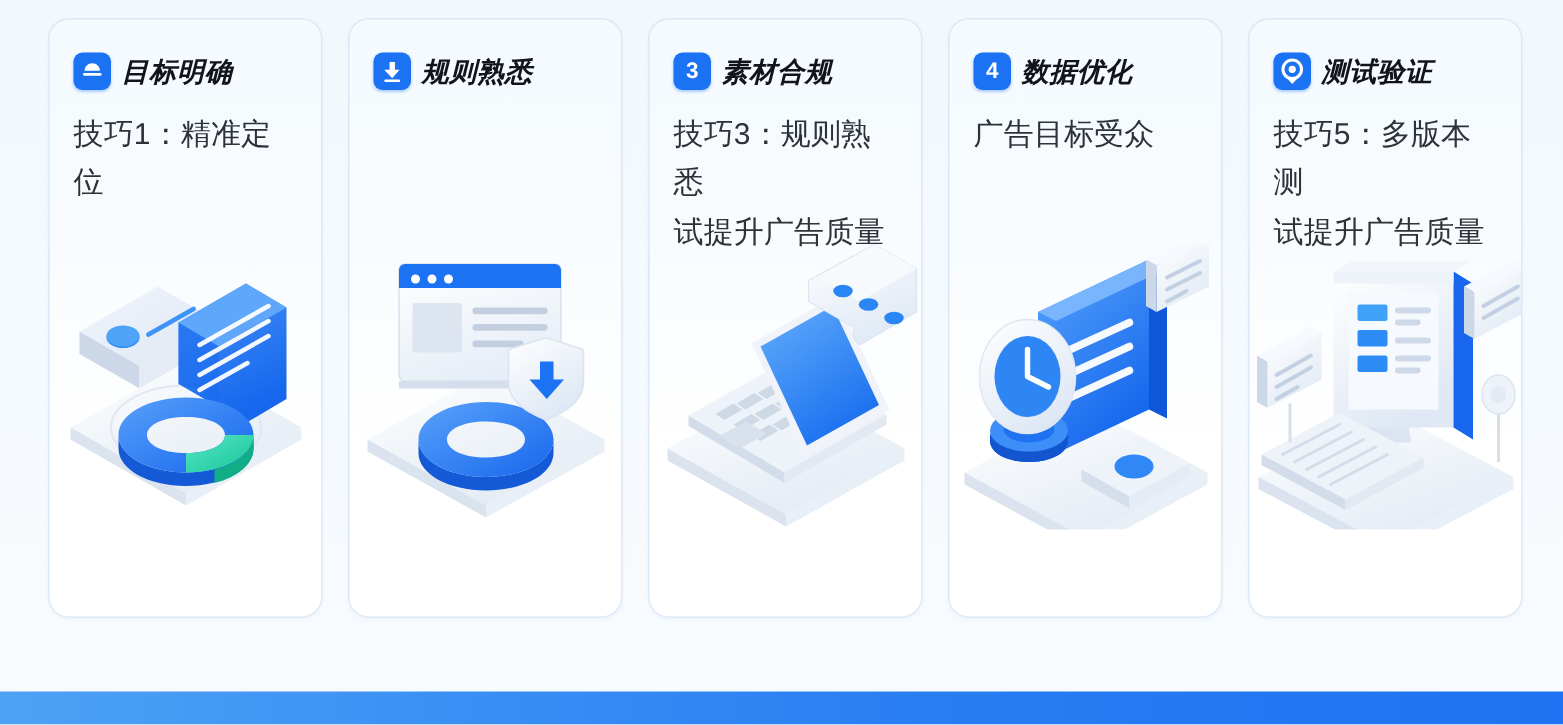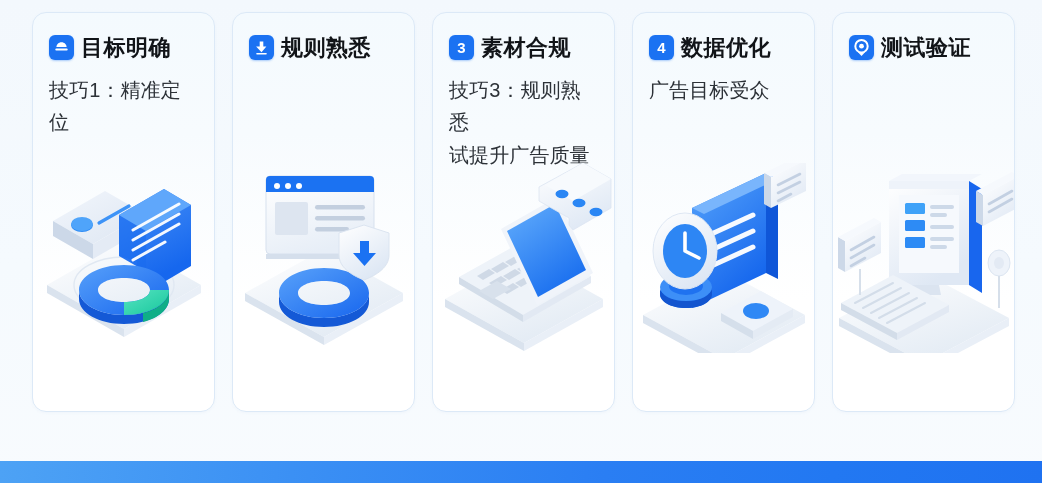--- a/index.html
+++ b/index.html
@@ -62,26 +62,27 @@
     justify-content: center;
     color: #ffffff;
     font-size: 15px;
     font-weight: bold;
     line-height: 1;
     box-shadow: 0 1px 2px rgba(27, 114, 242, 0.35);
   }
   .badge svg { display: block; }
 
   .card-title {
-    font-size: 22px;
+    font-size: 18px;
     font-weight: bold;
     color: #111418;
     letter-spacing: 0.5px;
     line-height: 1;
     white-space: nowrap;
+    font-style: italic;
   }
 
   .card-desc {
     padding: 14px 14px 0 16px;
     font-size: 20px;
     line-height: 1.62;
     color: #2d3238;
     letter-spacing: 0.1px;
   }
 
@@ -397,20 +398,24 @@
       <div class="card-head">
         <div class="badge">
           <svg width="25" height="25" viewBox="0 0 25 25" aria-hidden="true">
             <circle cx="12.5" cy="11.2" r="6.2" fill="none" stroke="#ffffff" stroke-width="2"></circle>
             <circle cx="12.5" cy="11.2" r="2.4" fill="#ffffff"></circle>
             <path d="M8.8 17.0 L12.5 21.0 L16.2 17.0 Z" fill="#ffffff"></path>
           </svg>
         </div>
         <div class="card-title">测试验证</div>
       </div>
+      <div class="card-desc">
+        <div>技巧5：多版本测</div>
+        <div>试提升广告质量</div>
+      </div>
       <div class="illus">
         <svg viewBox="0 0 183 190" aria-hidden="true">
           <defs>
             <linearGradient id="c5plat" x1="0" y1="0" x2="0.6" y2="1">
               <stop offset="0" stop-color="#ffffff"></stop>
                 <stop offset="1" stop-color="#e3ebf4"></stop>
             </linearGradient>
             <linearGradient id="c5mon" x1="0" y1="0" x2="0.5" y2="1">
               <stop offset="0" stop-color="#ffffff"></stop>
                 <stop offset="1" stop-color="#dfe8f4"></stop>

